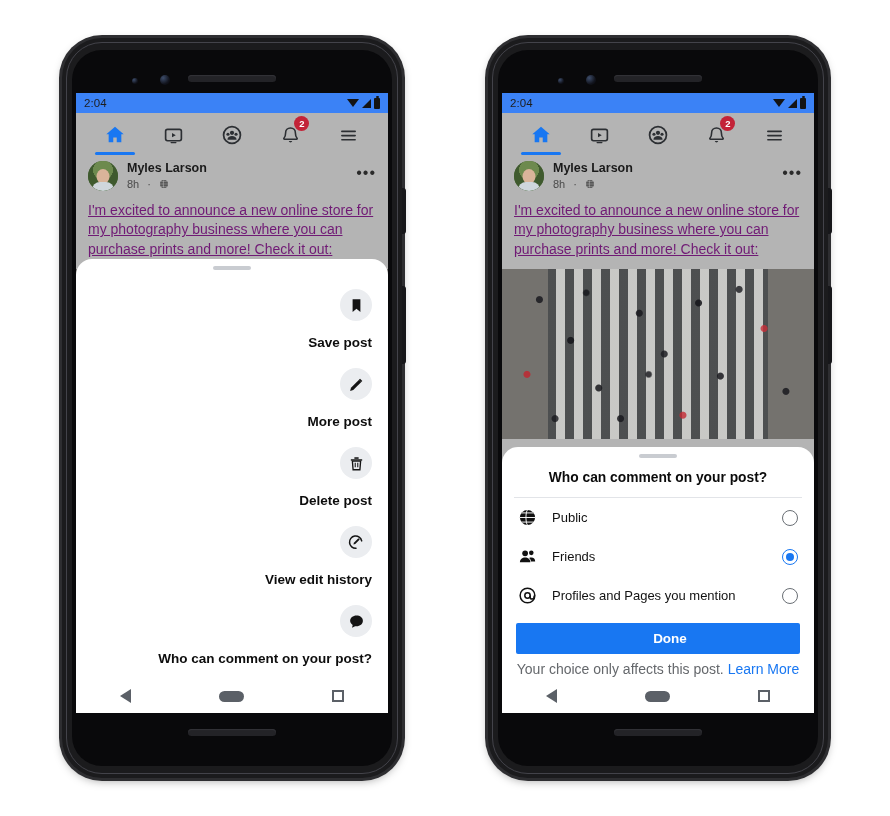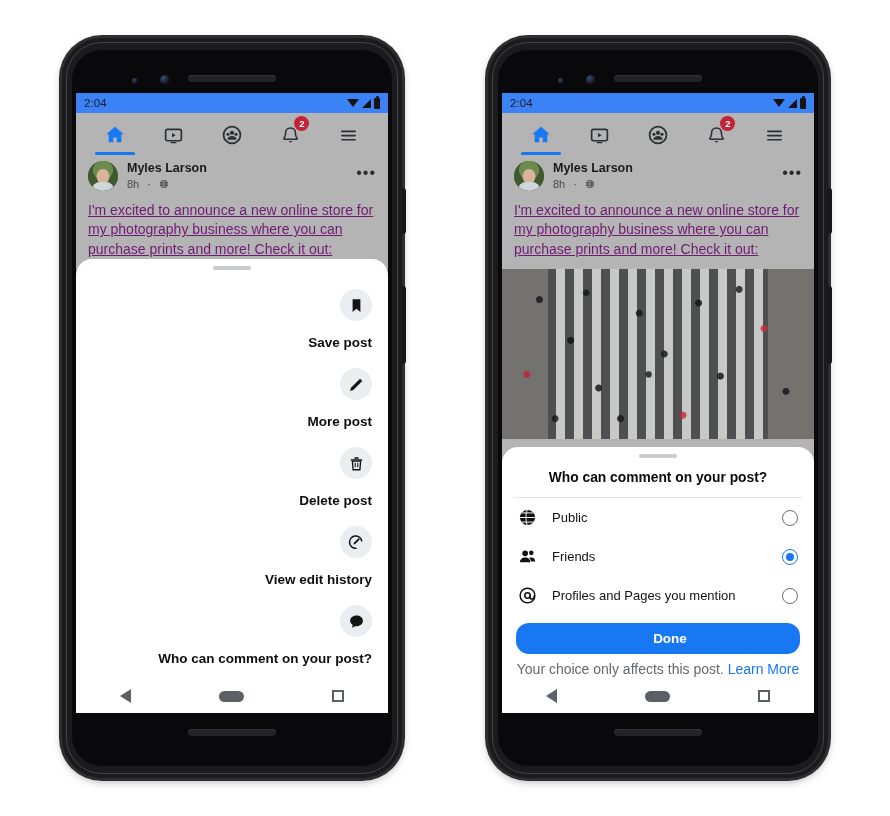--- a/index.html
+++ b/index.html
@@ -152,21 +152,21 @@
   
   .sheet-title { text-align:center; font-size:13.8px; font-weight:bold; color:#0b0b0b;
                  padding: 12px 10px 12px 10px; }
   .divider { height:1px; background:#e2e4e8; margin: 0 12px; }
   .opt-row { display:flex; align-items:center; padding: 10px 16px; gap:15px; }
   .opt-label { flex:1; font-size:13px; color:#121212; }
   .radio { width:16px; height:16px; border-radius:50%; border:1.8px solid #6a6f75; flex:none; }
   .radio.on { border-color:#1877f2; position:relative; }
   .radio.on::after{ content:""; position:absolute; left:50%; top:50%;
     transform:translate(-50%,-50%); width:8px; height:8px; border-radius:50%; background:#1877f2; }
-  .done-btn { margin: 8px 14px 0 14px; height:31px; border-radius:13px; background:#1877f2;
+  .done-btn { margin: 8px 14px 0 14px; height:31px; border-radius:2px; background:#1877f2;
     color:#fff; font-size:13.5px; font-weight:bold; display:flex; align-items:center;
     justify-content:center; border:none; cursor:pointer; font-family:inherit;padding-left:24px; }
   .foot-note { text-align:center; font-size:14px; color:#65686c; padding: 7px 8px 2px 8px; }
   .foot-note a { color:#1877f2; text-decoration:none; }
 
   
   .androidnav { height:34px; display:flex; align-items:center; justify-content:space-around;
                 background:#fff; margin-top:auto; }
   .nav-back { width:0;height:0;border-top:7px solid transparent;border-bottom:7px solid transparent;
               border-right:11px solid #5b6067; }

